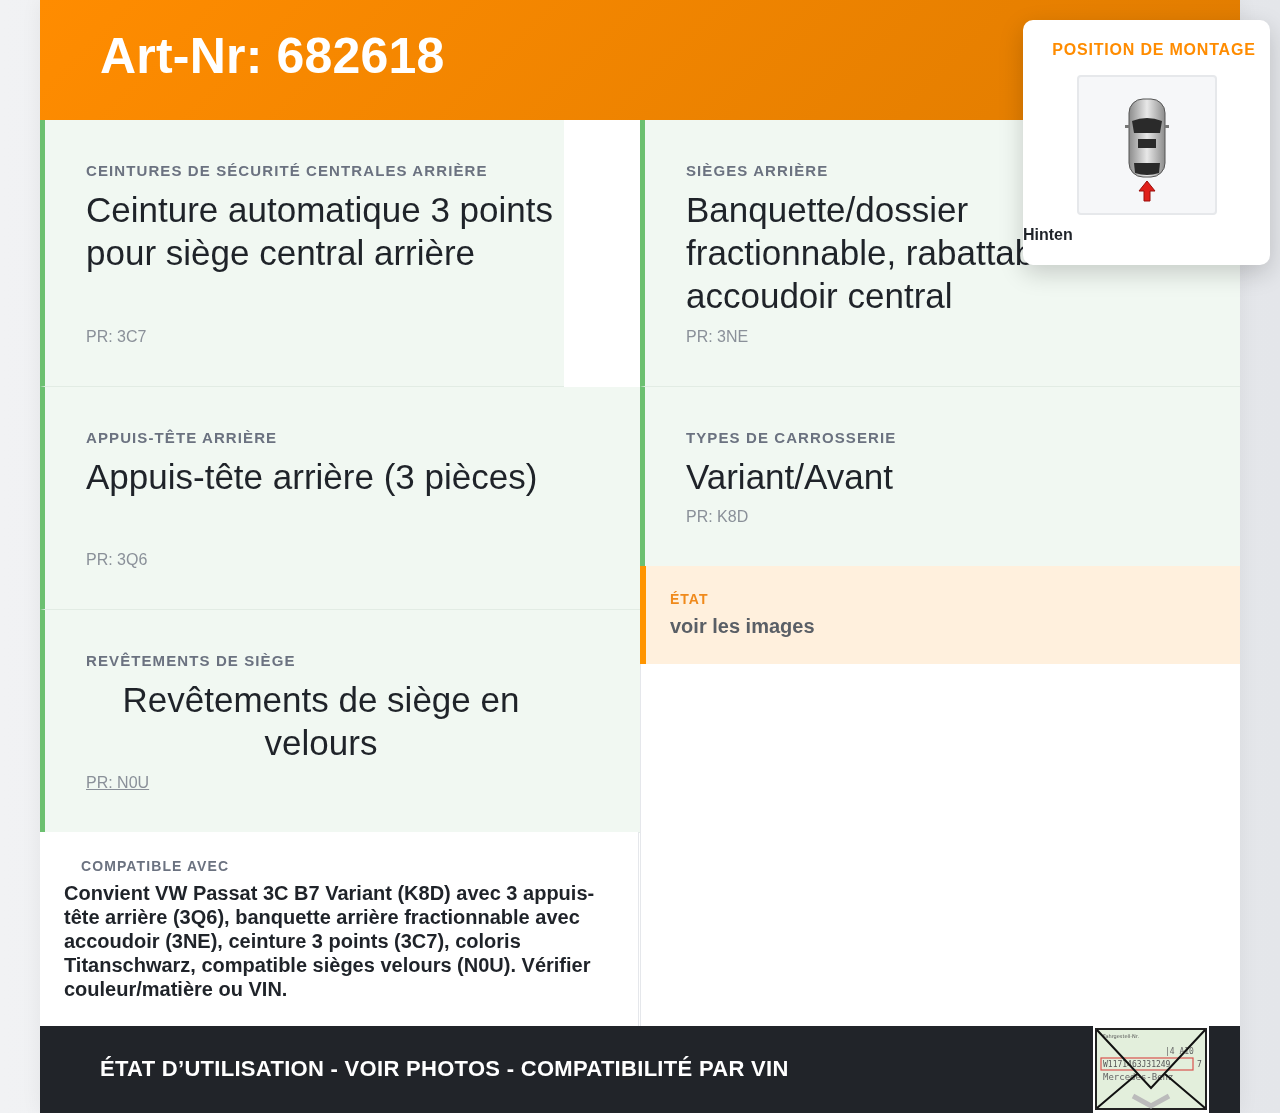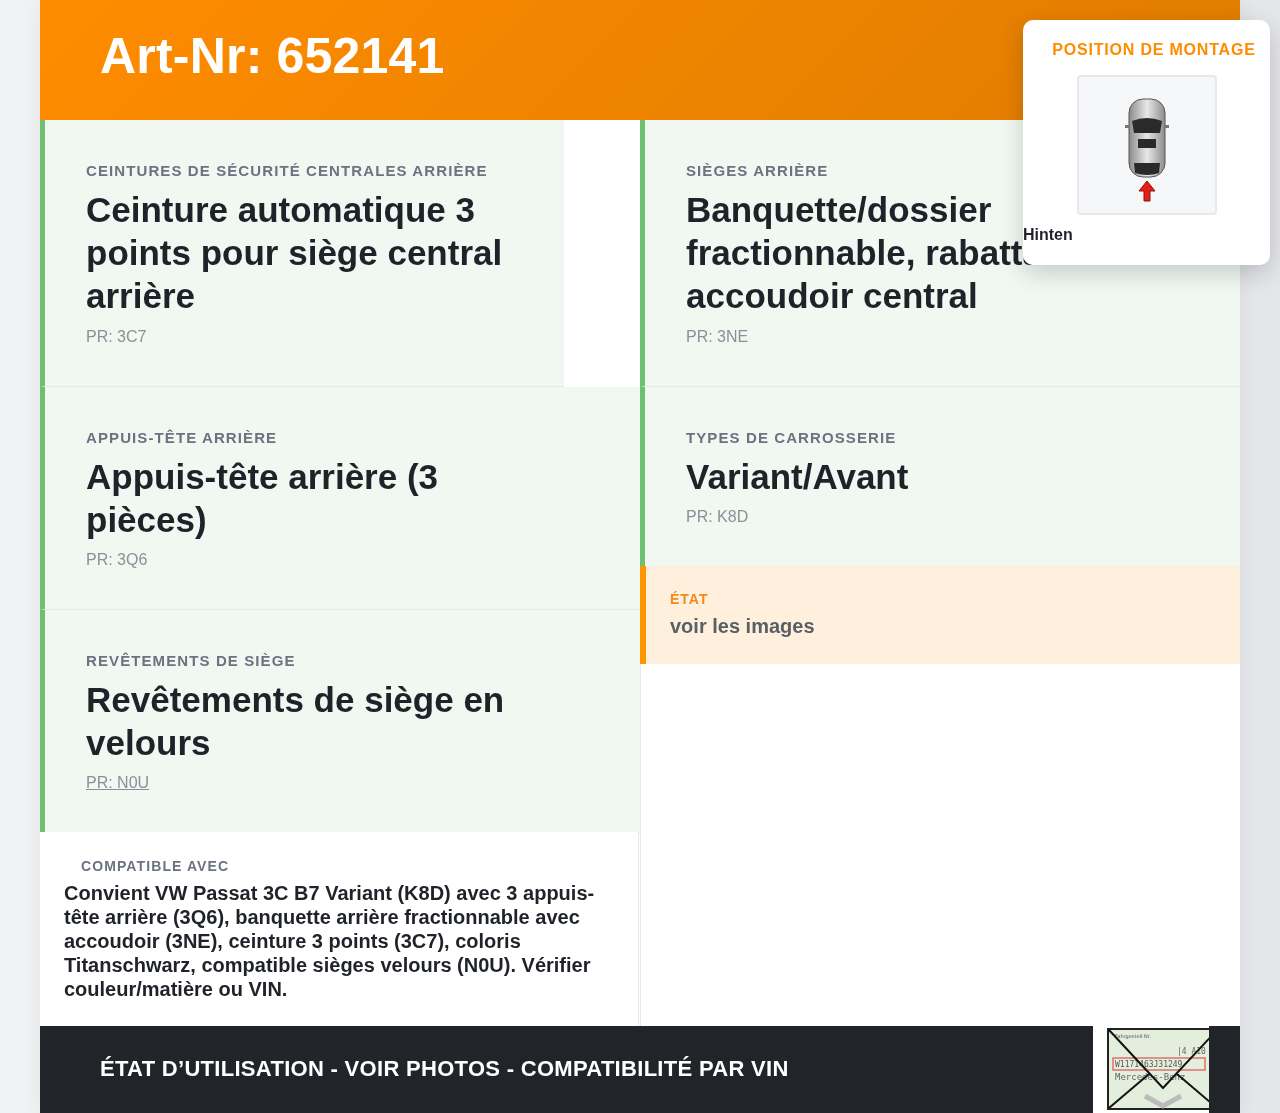--- a/index.html
+++ b/index.html
@@ -29,21 +29,21 @@
       border-left: 5px solid #6cc070;
       border-bottom: 1px solid #e2ece4;
     }
     .cell .label {
       position: absolute; left: 41px;
       font-size: 15px; font-weight: 700; color: #6b7280; letter-spacing: 1.1px;
       text-transform: uppercase;
     }
     .cell .value {
       position: absolute; left: 41px; width: 470px;
-      font-size: 35px; font-weight: 700; color: #1f2329; line-height: 43px;
+      font-size: 35px; font-weight: 400; color: #1f2329; line-height: 43px;
     }
     .cell .pr {
       position: absolute; left: 41px;
       font-size: 16px; color: #8a9099;
     }
     .etat {
       position: absolute; left: 600px; top: 446px; width: 600px; height: 98px;
       background: #fff0dd; border-left: 6px solid #ff9500;
     }
     .etat .label {
@@ -73,21 +73,21 @@
     .footer {
       position: absolute; left: 0; top: 1026px; width: 1200px; height: 87px;
       background: #212429;
     }
     .footer .text {
       position: absolute; left: 60px; top: 30px;
       font-size: 22px; font-weight: 700; color: #ffffff; letter-spacing: 0.3px;
     }
     .vin-img {
       position: absolute; left: 1053px; top: 0; width: 116px; height: 87px;
-      background: #ffffff; overflow: hidden; padding-left: 12px;
+      background: #ffffff; overflow: hidden;
     }
     .popup {
       position: absolute; left: 983px; top: 20px; width: 247px; height: 245px;
       background: #ffffff; border-radius: 10px;
       box-shadow: 0 8px 24px rgba(0,0,0,0.18);
     }
     .popup .title {
       position: absolute; left: 0; width: 262px; top: 21px; text-align: center;
       font-size: 16px; font-weight: 700; color: #ff8c00; letter-spacing: 0.8px;
     }
@@ -99,21 +99,21 @@
       position: absolute; left: 0; width: 247px; top: 206px; text-align: left;
       font-size: 16px; font-weight: 700; color: #1f2329;
     }
   </style>
 </head>
 <body>
 
 <div class="page">
 
   <div class="header">
-    <h1>Art-Nr: 652141</h1>
+    <h1>Art-Nr: 682618</h1>
   </div>
 
   <div class="grid">
 
     <div class="cell" style="left:0;top:0;width:524px;height:267px;">
       <div class="label" style="top:42px;">CEINTURES DE SÉCURITÉ CENTRALES ARRIÈRE</div>
       <div class="value" style="top:68px;">Ceinture automatique 3 points pour siège central arrière</div>
       <div class="pr" style="top:208px;">PR: 3C7</div>
     </div>
     <div class="cell" style="left:600px;top:0;width:600px;height:267px;">
@@ -128,21 +128,21 @@
       <div class="pr" style="top:164px;">PR: 3Q6</div>
     </div>
     <div class="cell" style="left:600px;top:267px;width:600px;height:180px;">
       <div class="label" style="top:42px;">TYPES DE CARROSSERIE</div>
       <div class="value" style="top:68px;">Variant/Avant</div>
       <div class="pr" style="top:121px;">PR: K8D</div>
     </div>
 
     <div class="cell" style="left:0;top:490px;width:724px;height:223px;">
       <div class="label" style="top:42px;">REVÊTEMENTS DE SIÈGE</div>
-      <div class="value" style="top:68px;">Revêtements de siège en velours</div>
+      <div class="value" style="top:68px;text-align:center;">Revêtements de siège en velours</div>
       <div class="pr" style="top:164px;text-decoration:underline;">PR: N0U</div>
     </div>
 
     <div class="etat">
       <div class="label">ÉTAT</div>
       <div class="value">voir les images</div>
     </div>
   </div>
 
   <div class="right-blank"></div>

